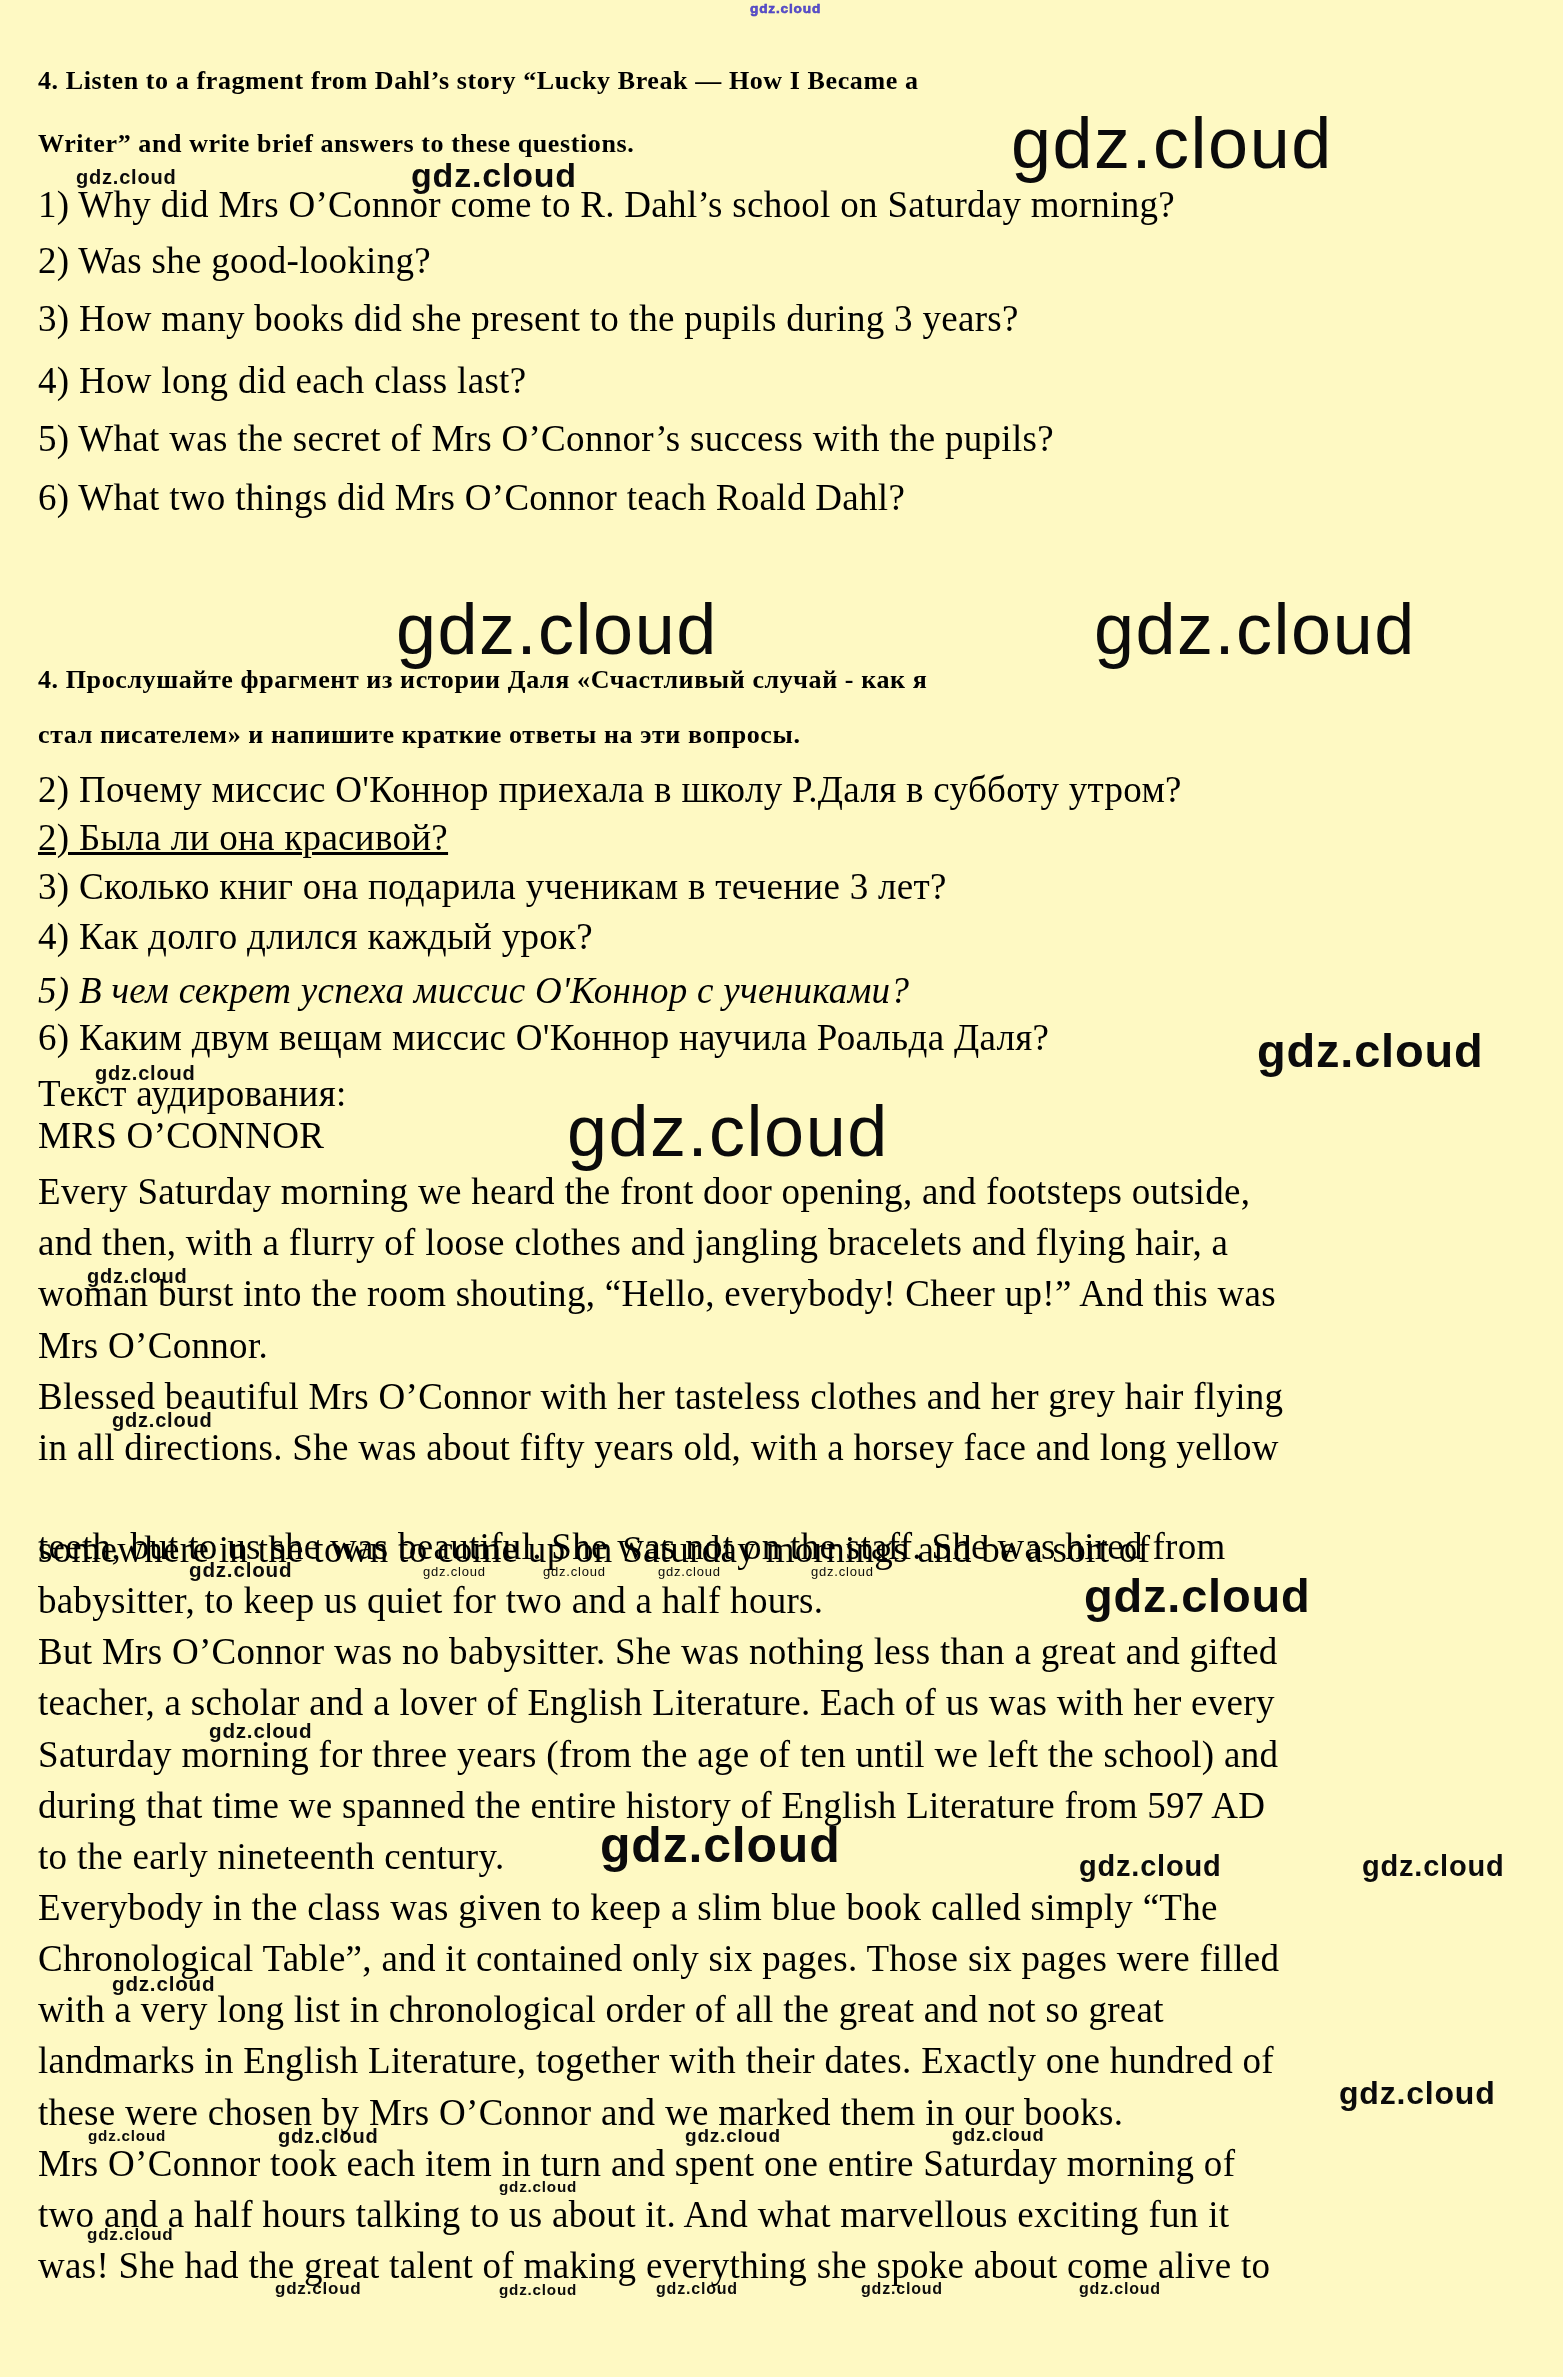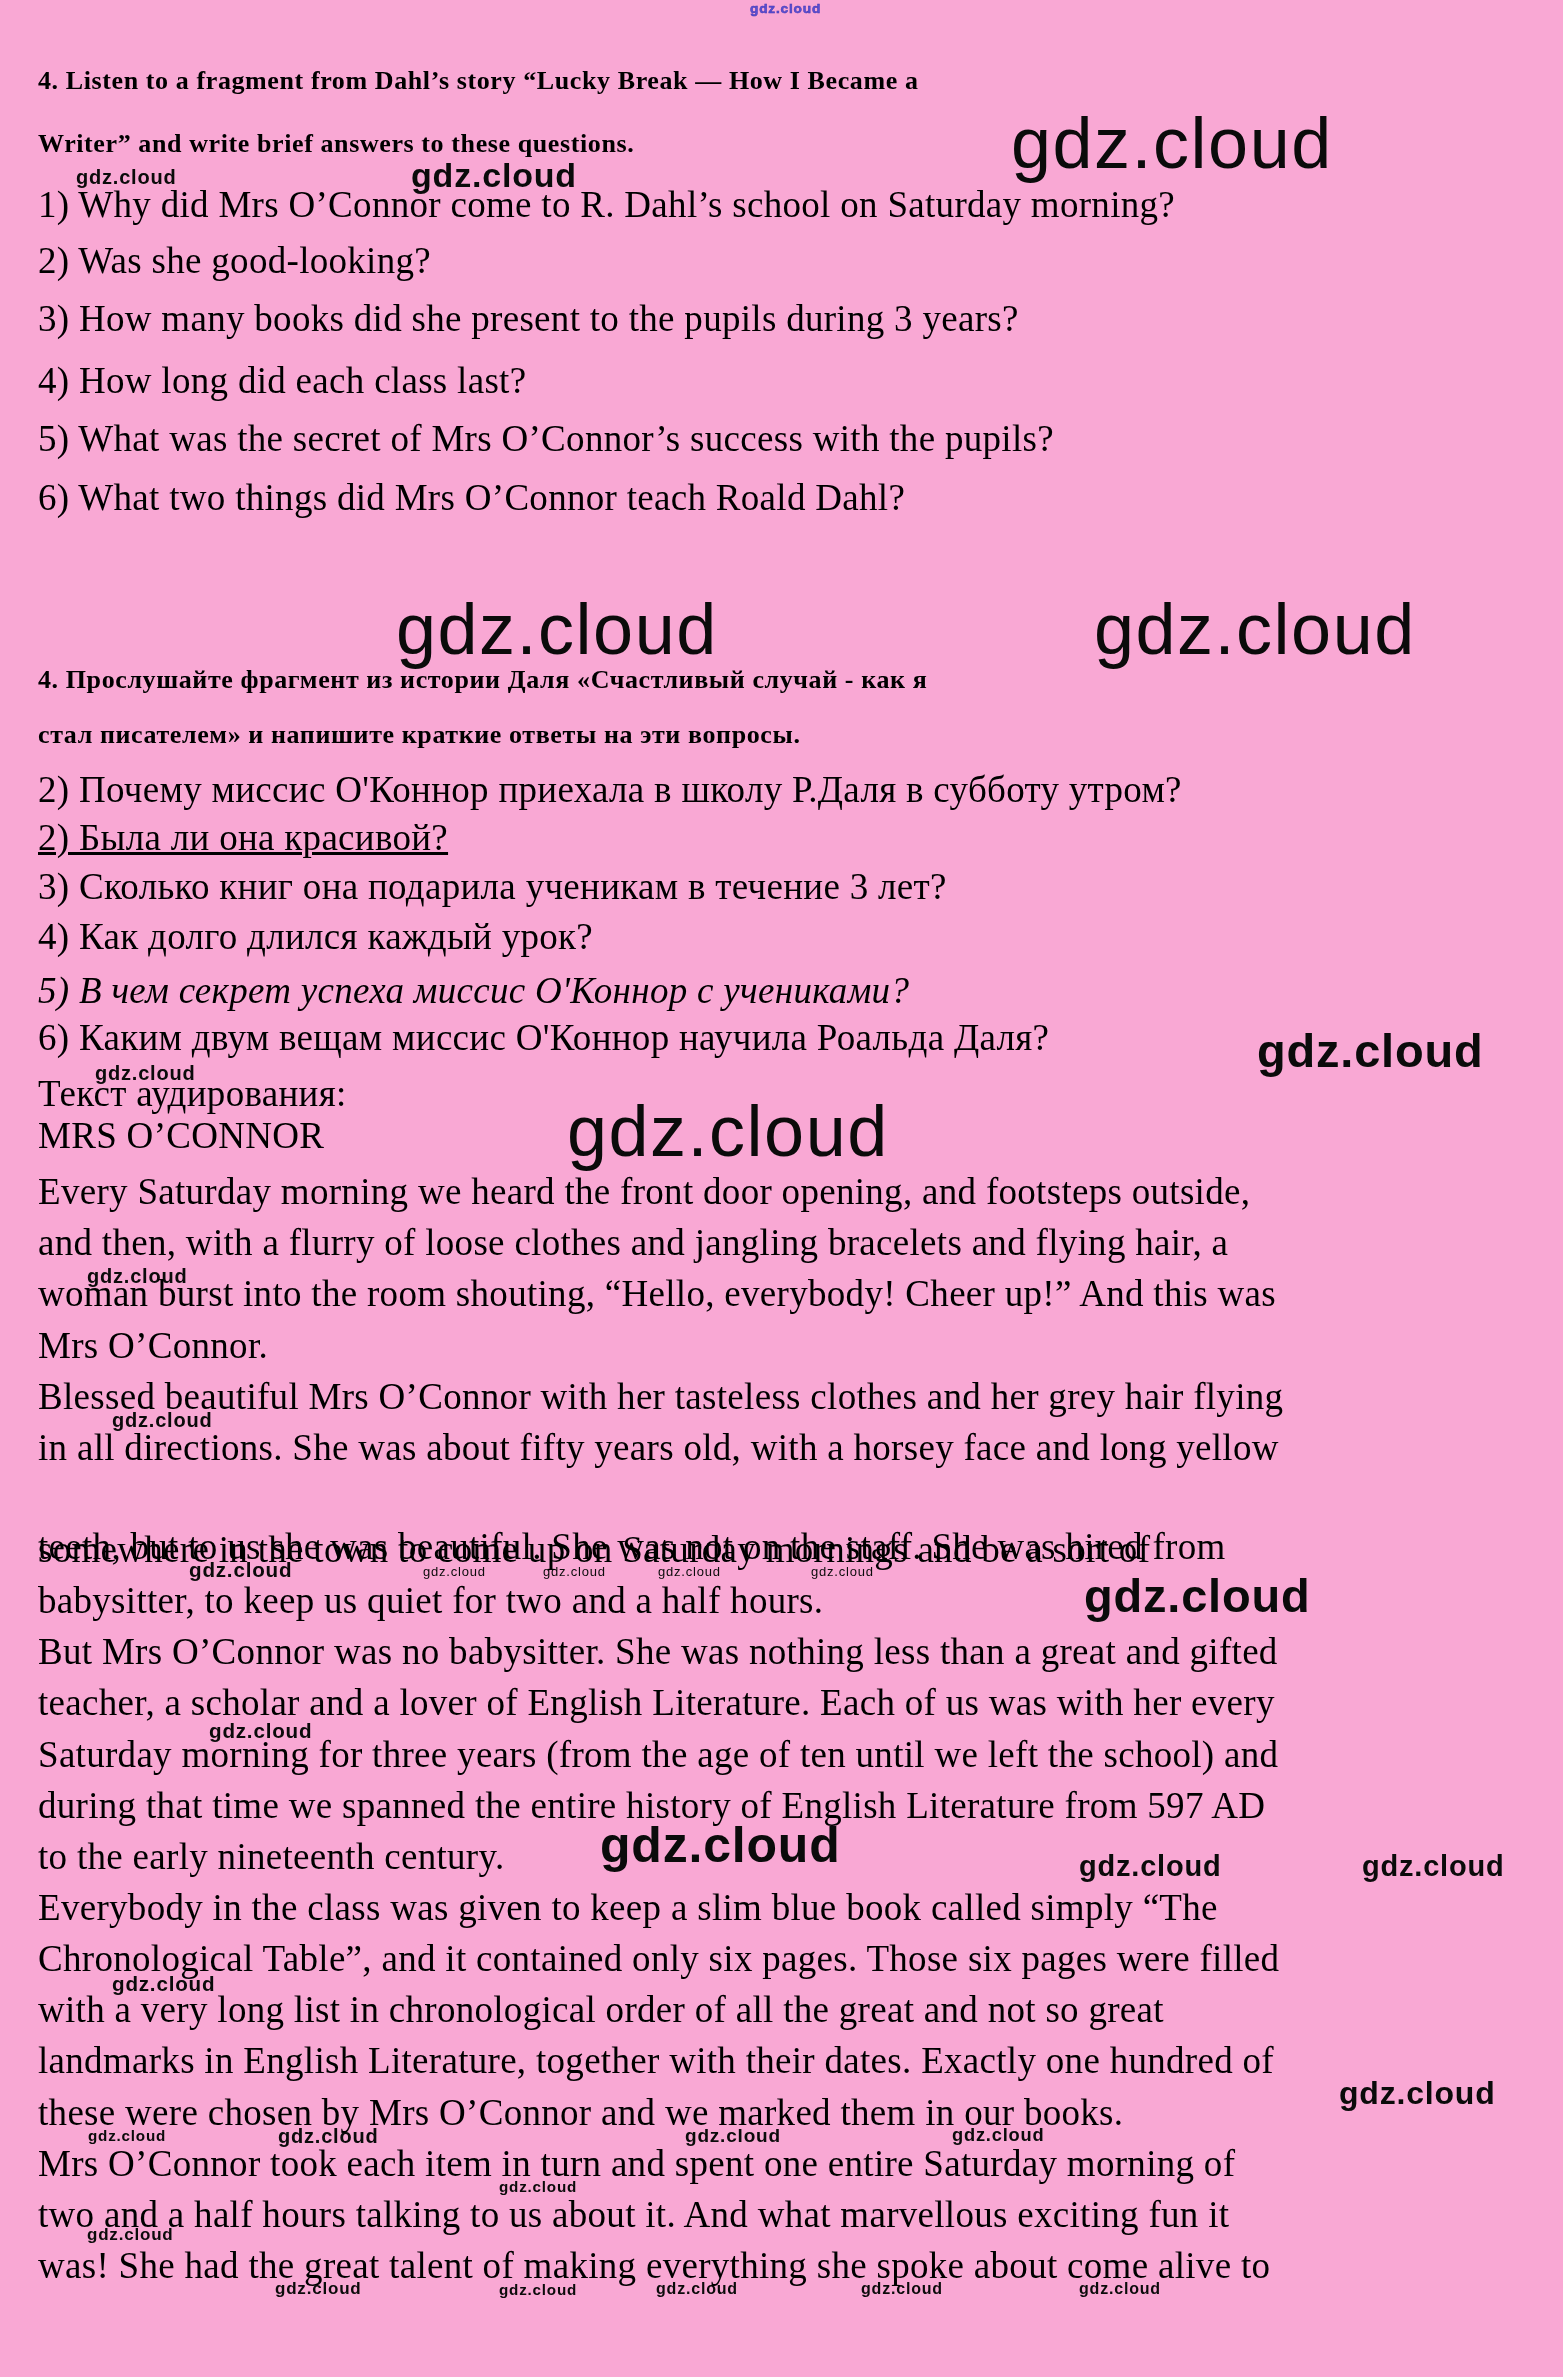--- a/index.html
+++ b/index.html
@@ -1,20 +1,20 @@
 <!DOCTYPE html>
 <html style="font-size:12.2px"><head>
 <meta charset="utf-8">
 <style>
   html,body{margin:0;padding:0;background:#ffffff;}
   .page{
     position:relative;
     width:1563px;
     height:2377px;
-    background:#f9a8d4;
+    background:#fef9c3;
     color:#000;
     font-family:"Liberation Serif", serif;
     overflow:hidden;
   }
   .ln{
     position:absolute;
     left:38px;
     white-space:nowrap;
     font-size:37px;
     line-height:1;

